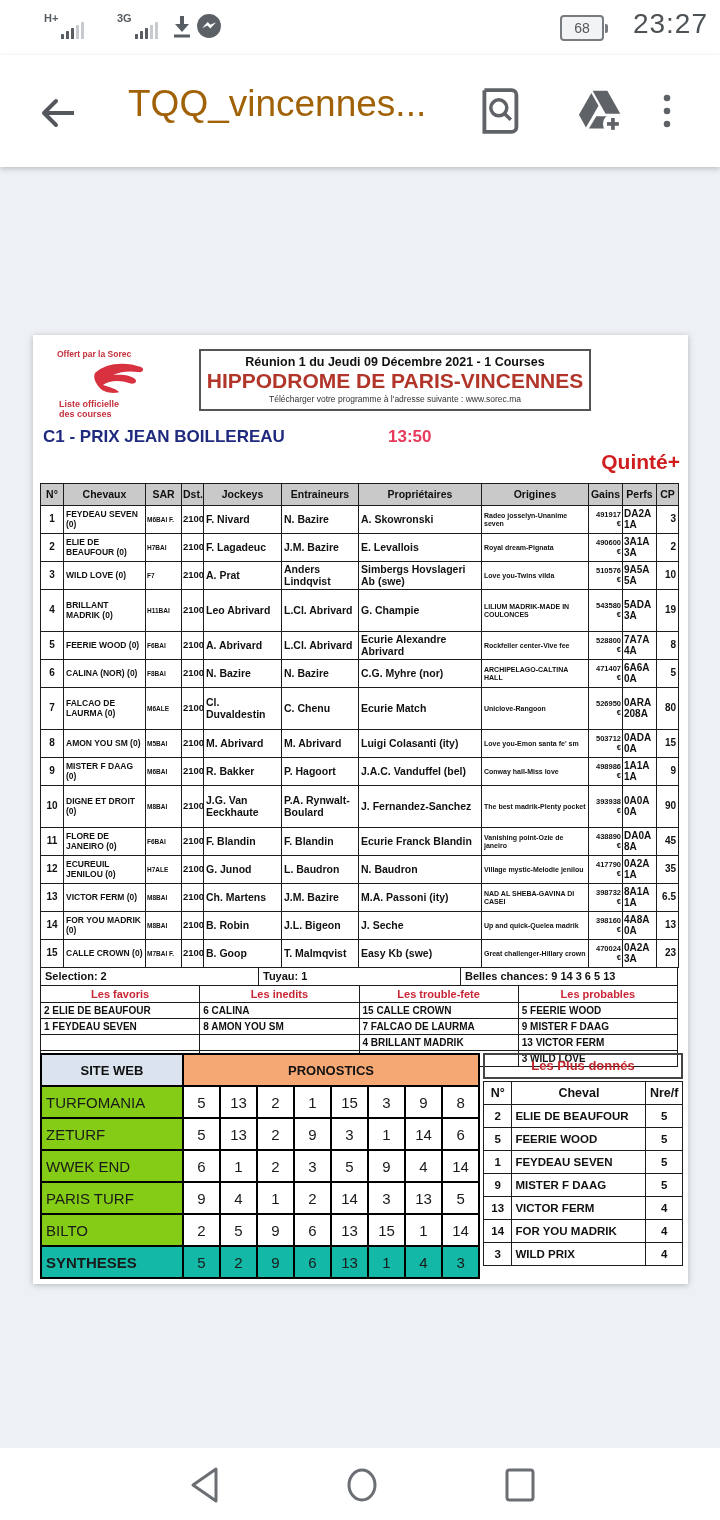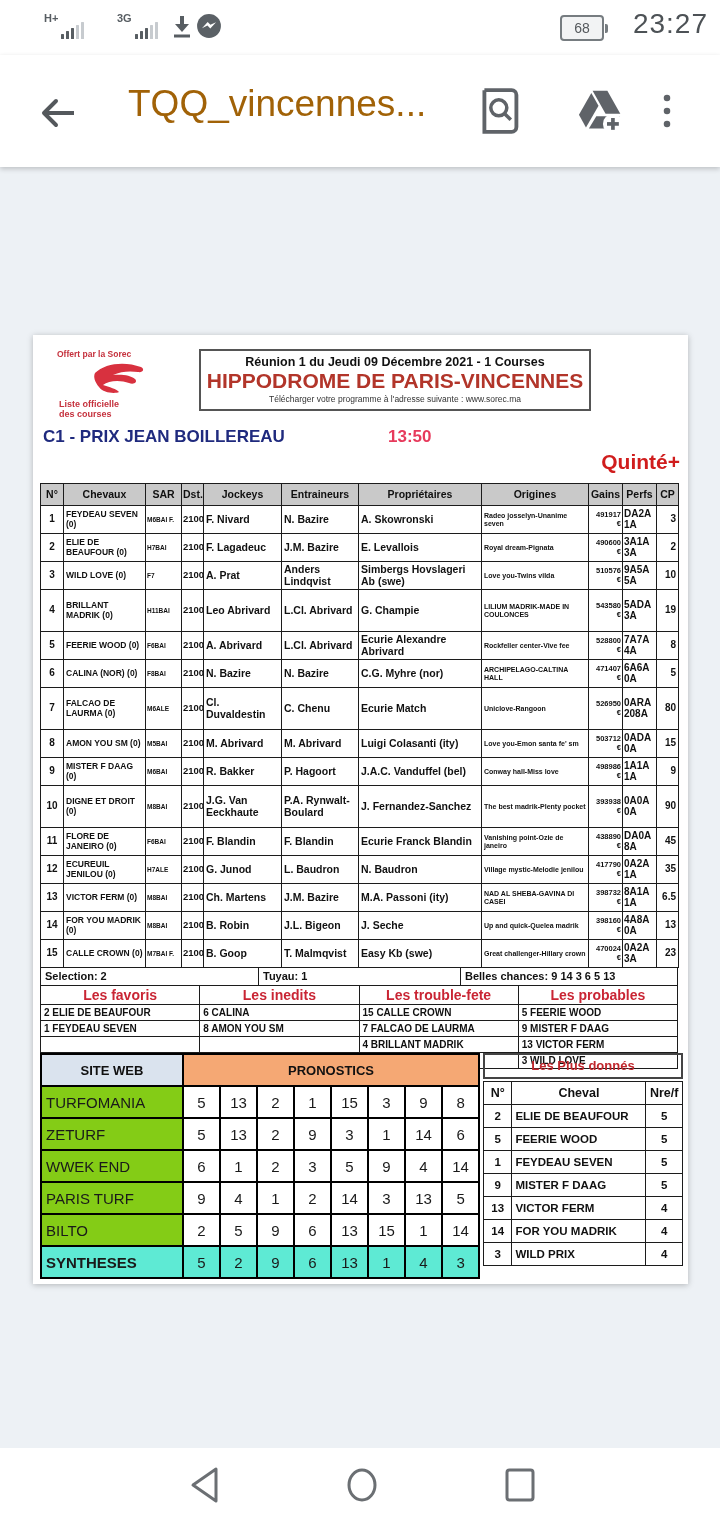--- a/index.html
+++ b/index.html
@@ -73,32 +73,32 @@
 
   
   .selrow{position:absolute;left:7px;top:632px;width:638px;height:30px;display:flex;box-sizing:border-box;}
   .selrow div{border:1px solid #1c1c1c;font-size:11px;font-weight:700;line-height:16px;padding-left:4px;
               box-sizing:border-box;background:#fff;}
   .selrow .s1{width:219px;}.selrow .s2{width:202px;border-left:none;}.selrow .s3{width:217px;border-left:none;}
 
   
   .picks{position:absolute;left:7px;top:650px;width:638px;table-layout:fixed;}
   .picks th,.picks td{border:1px solid #1c1c1c;background:#fff;}
-  .picks th{height:14px;font-size:14px;font-weight:700;color:#c92534;text-align:center;}
+  .picks th{height:14px;font-size:11px;font-weight:700;color:#c92534;text-align:center;}
   .picks td{height:13px;font-size:10px;font-weight:700;color:#101010;padding-left:3px;line-height:1;}
 
   
   .pron{position:absolute;left:7px;top:718px;width:438px;table-layout:fixed;}
   .pron th,.pron td{border:2px solid #000;text-align:center;overflow:hidden;}
   .pron tr{height:32px;}
   .pron .hd-site{background:#dae3ee;font-size:13px;font-weight:700;}
   .pron .hd-pron{background:#f5a874;font-size:13px;font-weight:700;}
   .pron td.site{background:#84cc16;text-align:left;padding-left:4px;font-size:15px;color:#1a1a1a;}
   .pron td.val{background:#fff;font-size:15px;color:#1a1a1a;}
-  .pron tr.green td{background:#5eead4;}
+  .pron tr.green td{background:#14b8a6;}
   .pron tr.green td.site{font-weight:700;}
 
   
   .plus{position:absolute;left:450px;top:718px;width:200px;}
   .plus .title{height:22px;border:2px solid #444;font-size:13px;font-weight:700;color:#c0272d;
                text-align:center;line-height:21px;}
   .plus table{width:100%;table-layout:fixed;margin-top:2px;}
   .plus th,.plus td{border:1px solid #1c1c1c;overflow:hidden;}
   .plus th{height:20px;font-size:12.5px;font-weight:700;text-align:center;}
   .plus td{height:20px;font-size:11.5px;font-weight:700;}

